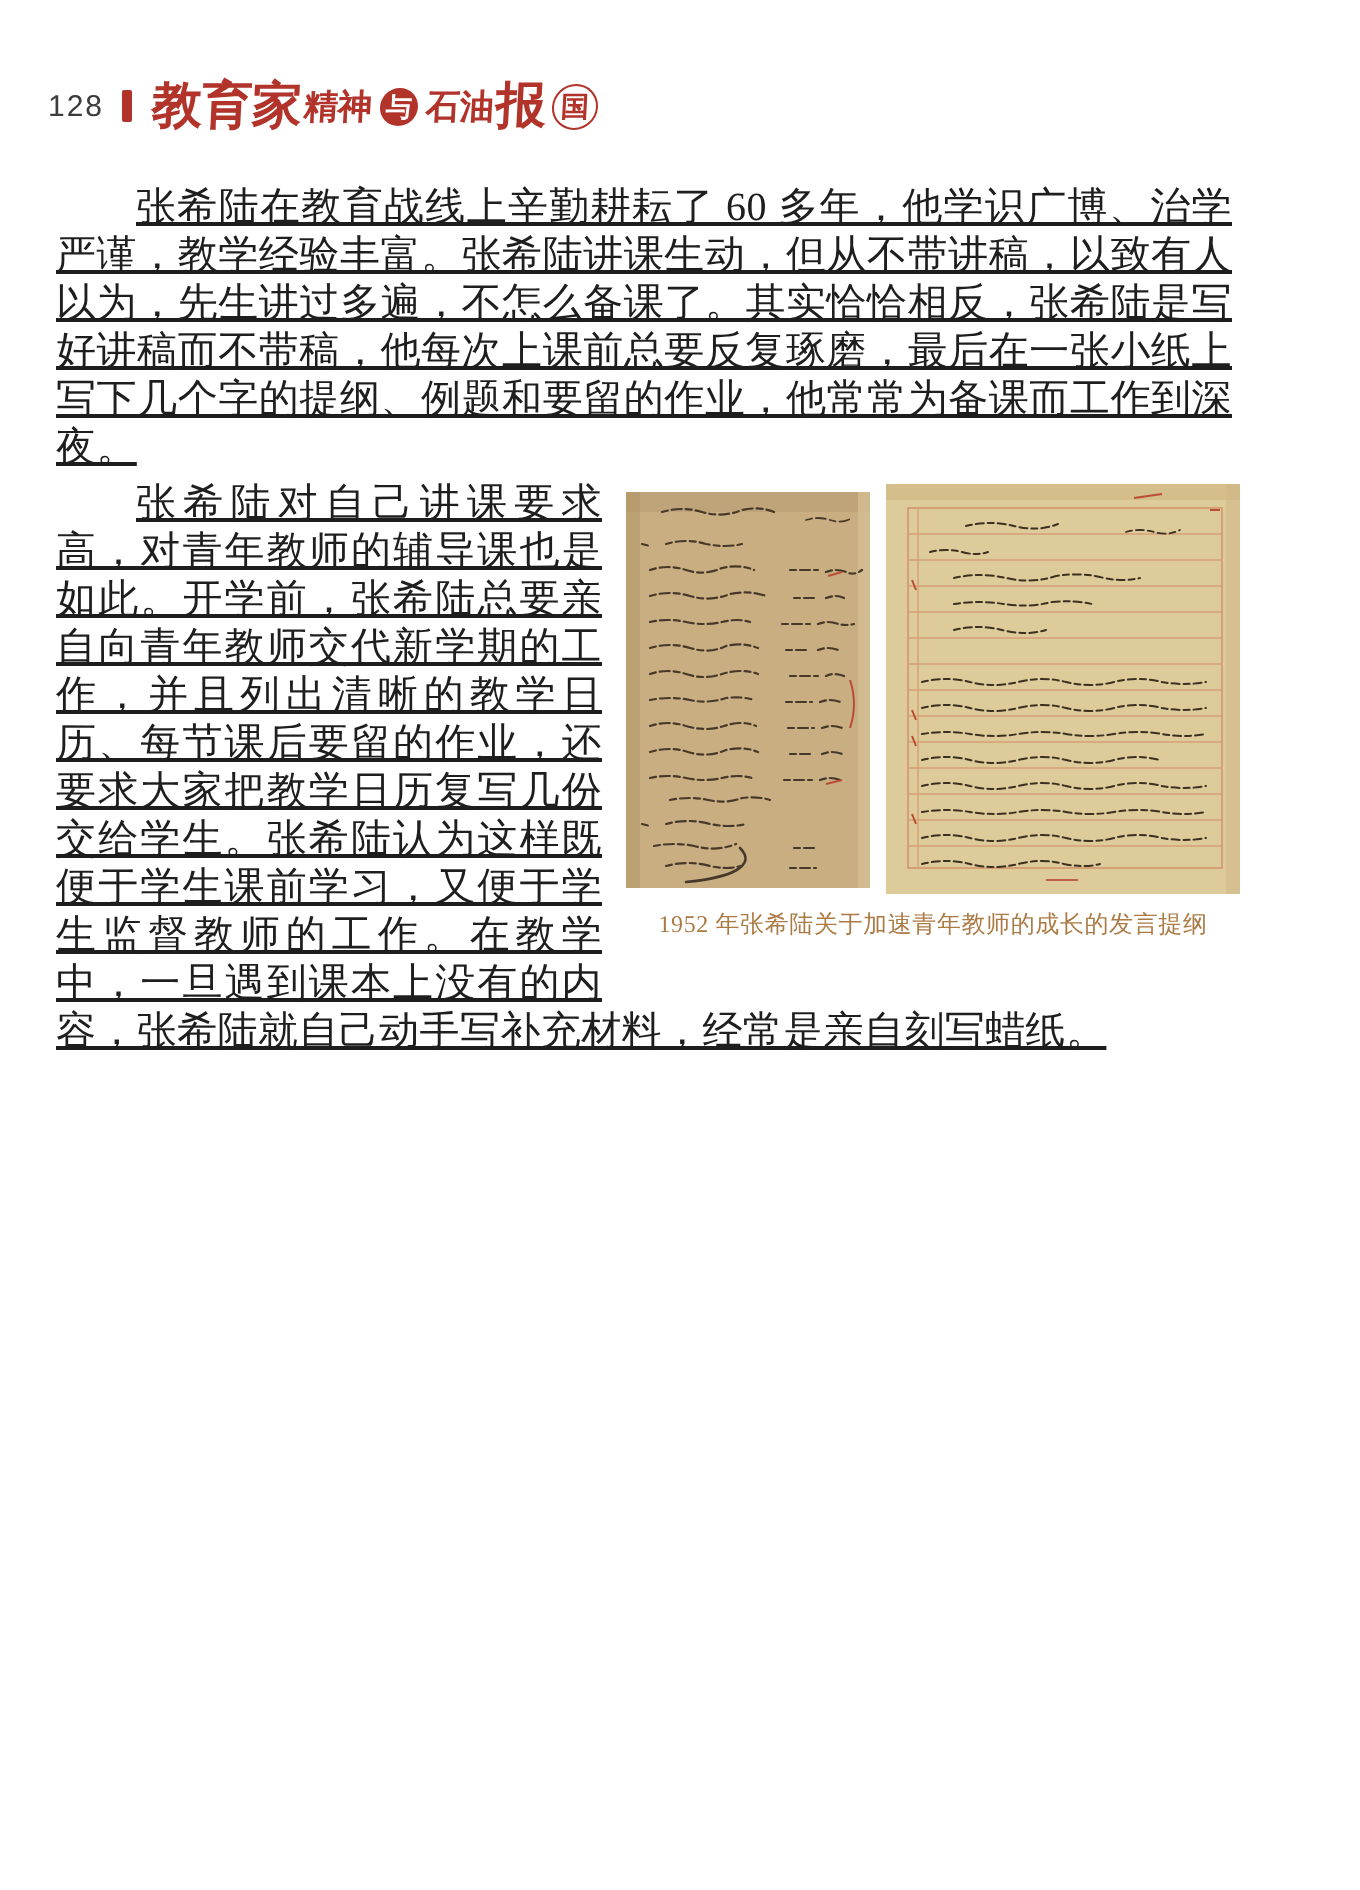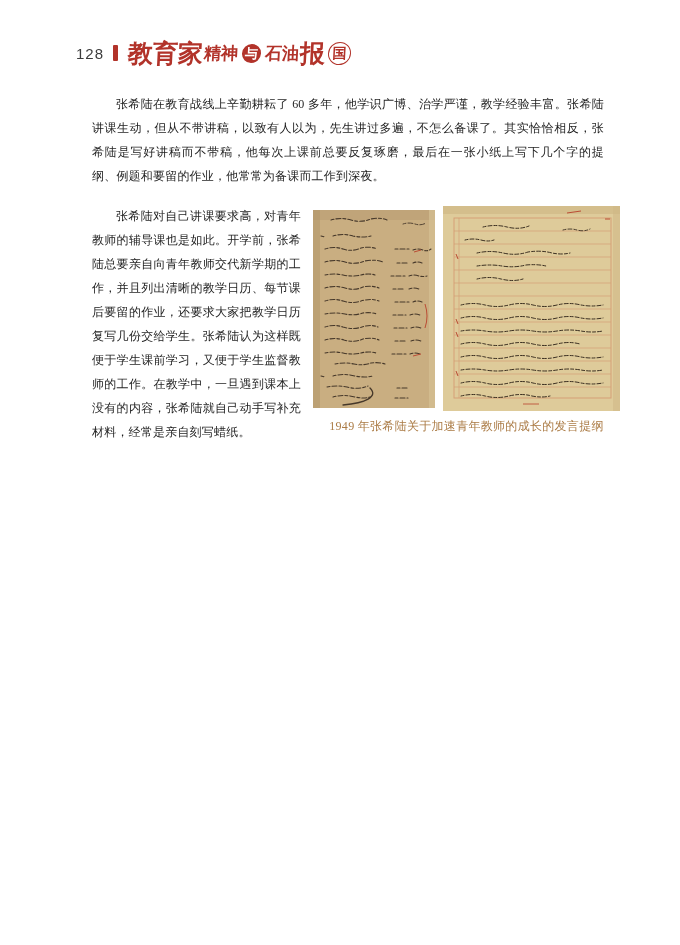--- a/index.html
+++ b/index.html
@@ -1,20 +1,20 @@
 <!DOCTYPE html>
 <html><head>
 <meta charset="utf-8">
 <style>
   html,body{margin:0;padding:0}
   body{
     width:680px;height:945px;overflow:hidden;background:#ffffff;
     font-family:"Liberation Serif","DejaVu Serif",serif;color:#1e1e1e;
   }
-  .page{padding:36px 60px 0 76px}
+  .page{padding:36px 60px 0 24px}
 
   
   .header{display:flex;align-items:center;height:34px}
   .pagenum{
     font-family:"Liberation Sans","DejaVu Sans",sans-serif;
     font-size:15px;color:#3c3c3c;letter-spacing:1px;
   }
   .redbar{
     display:inline-block;width:5px;height:16px;background:#b2332a;
     margin:0 10px 0 9px;border-radius:1px;
@@ -32,22 +32,22 @@
   }
   .circ2{
     display:inline-flex;align-items:center;justify-content:center;
     width:21px;height:21px;border-radius:50%;border:1.5px solid #b2332a;
     font-size:14px;font-weight:bold;margin-left:3px;flex:0 0 auto;
   }
 
   
   .content{margin-top:22px}
   .para{
-    margin:16px;font-size:12px;line-height:24px;text-align:justify;
-    text-indent:2em;letter-spacing:0.2px;
+    margin:4px;font-size:20px;line-height:24px;text-align:justify;
+    text-indent:2em;letter-spacing:0.2px;text-decoration:underline;
   }
 
   
   .figure{float:right;width:307px;margin:2px 0 12px 12px}
   .figure svg{display:block}
   .caption{
     margin-top:7px;font-size:12px;color:#ab7b45;text-align:center;
     letter-spacing:0.3px;white-space:nowrap;
   }
 </style>
@@ -148,19 +148,19 @@
             <path d="M254 7 l14 -2"></path>
             <path d="M292 13 l5 0"></path>
             <path d="M143 48 l2 5"></path>
             <path d="M143 113 l2 5"></path>
             <path d="M143 126 l2 5"></path>
             <path d="M143 165 l2 5"></path>
             <path d="M210 198 h16" opacity="0.85"></path>
           </g>
         </g>
       </svg>
-      <div class="caption">1949 年张希陆关于加速青年教师的成长的发言提纲</div>
+      <div class="caption">1952 年张希陆关于加速青年教师的成长的发言提纲</div>
     </div>
 
     <p class="para">张希陆对自己讲课要求高，对青年教师的辅导课也是如此。开学前，张希陆总要亲自向青年教师交代新学期的工作，并且列出清晰的教学日历、每节课后要留的作业，还要求大家把教学日历复写几份交给学生。张希陆认为这样既便于学生课前学习，又便于学生监督教师的工作。在教学中，一旦遇到课本上没有的内容，张希陆就自己动手写补充材料，经常是亲自刻写蜡纸。</p>
   </div>
 
 </div>
 
 </body></html>

